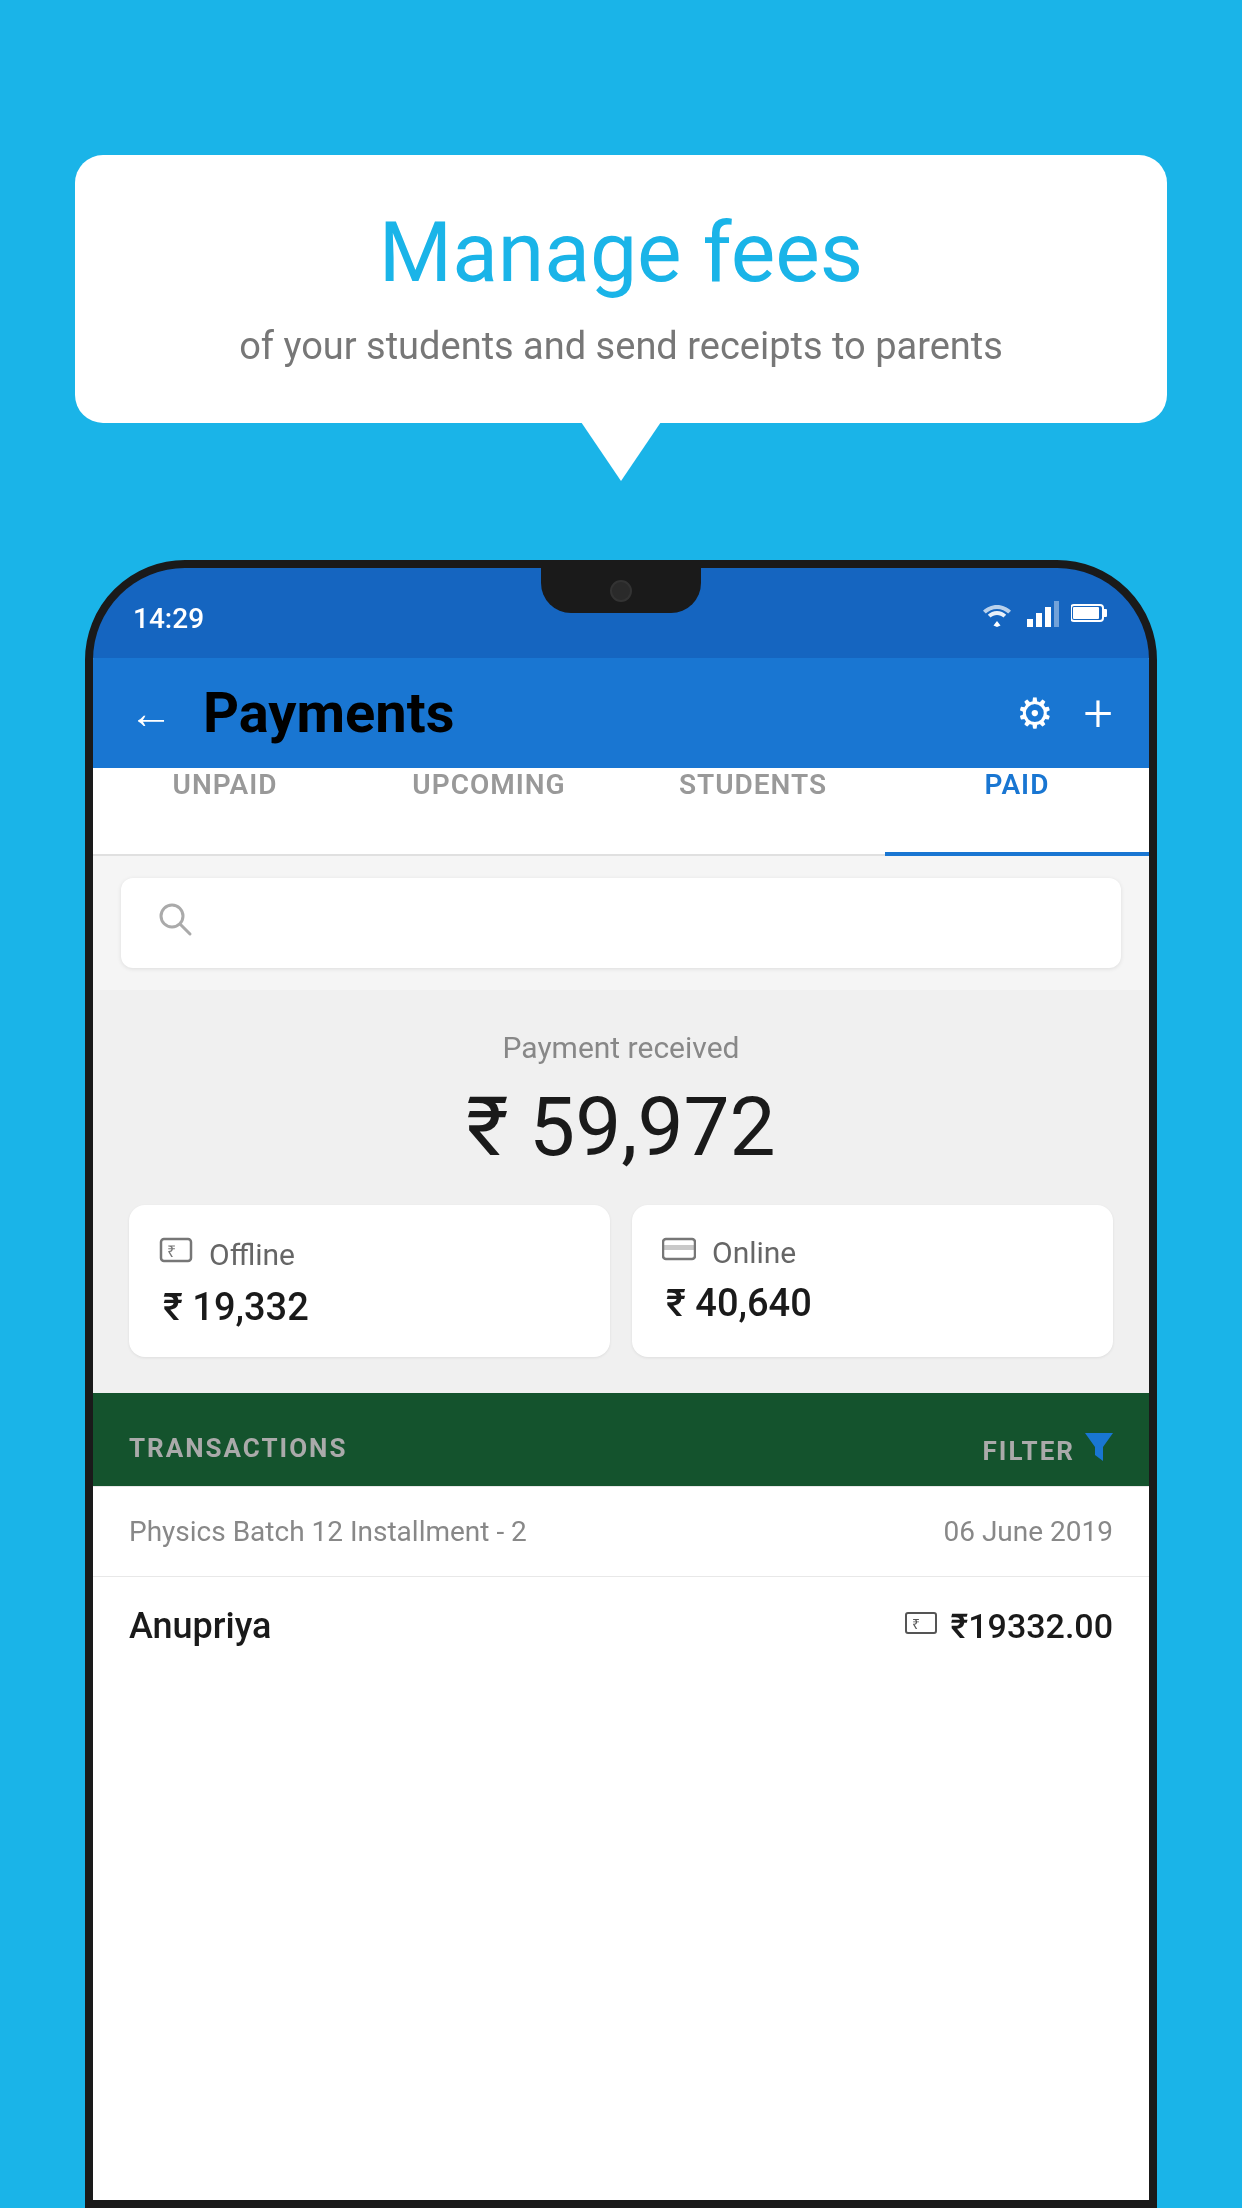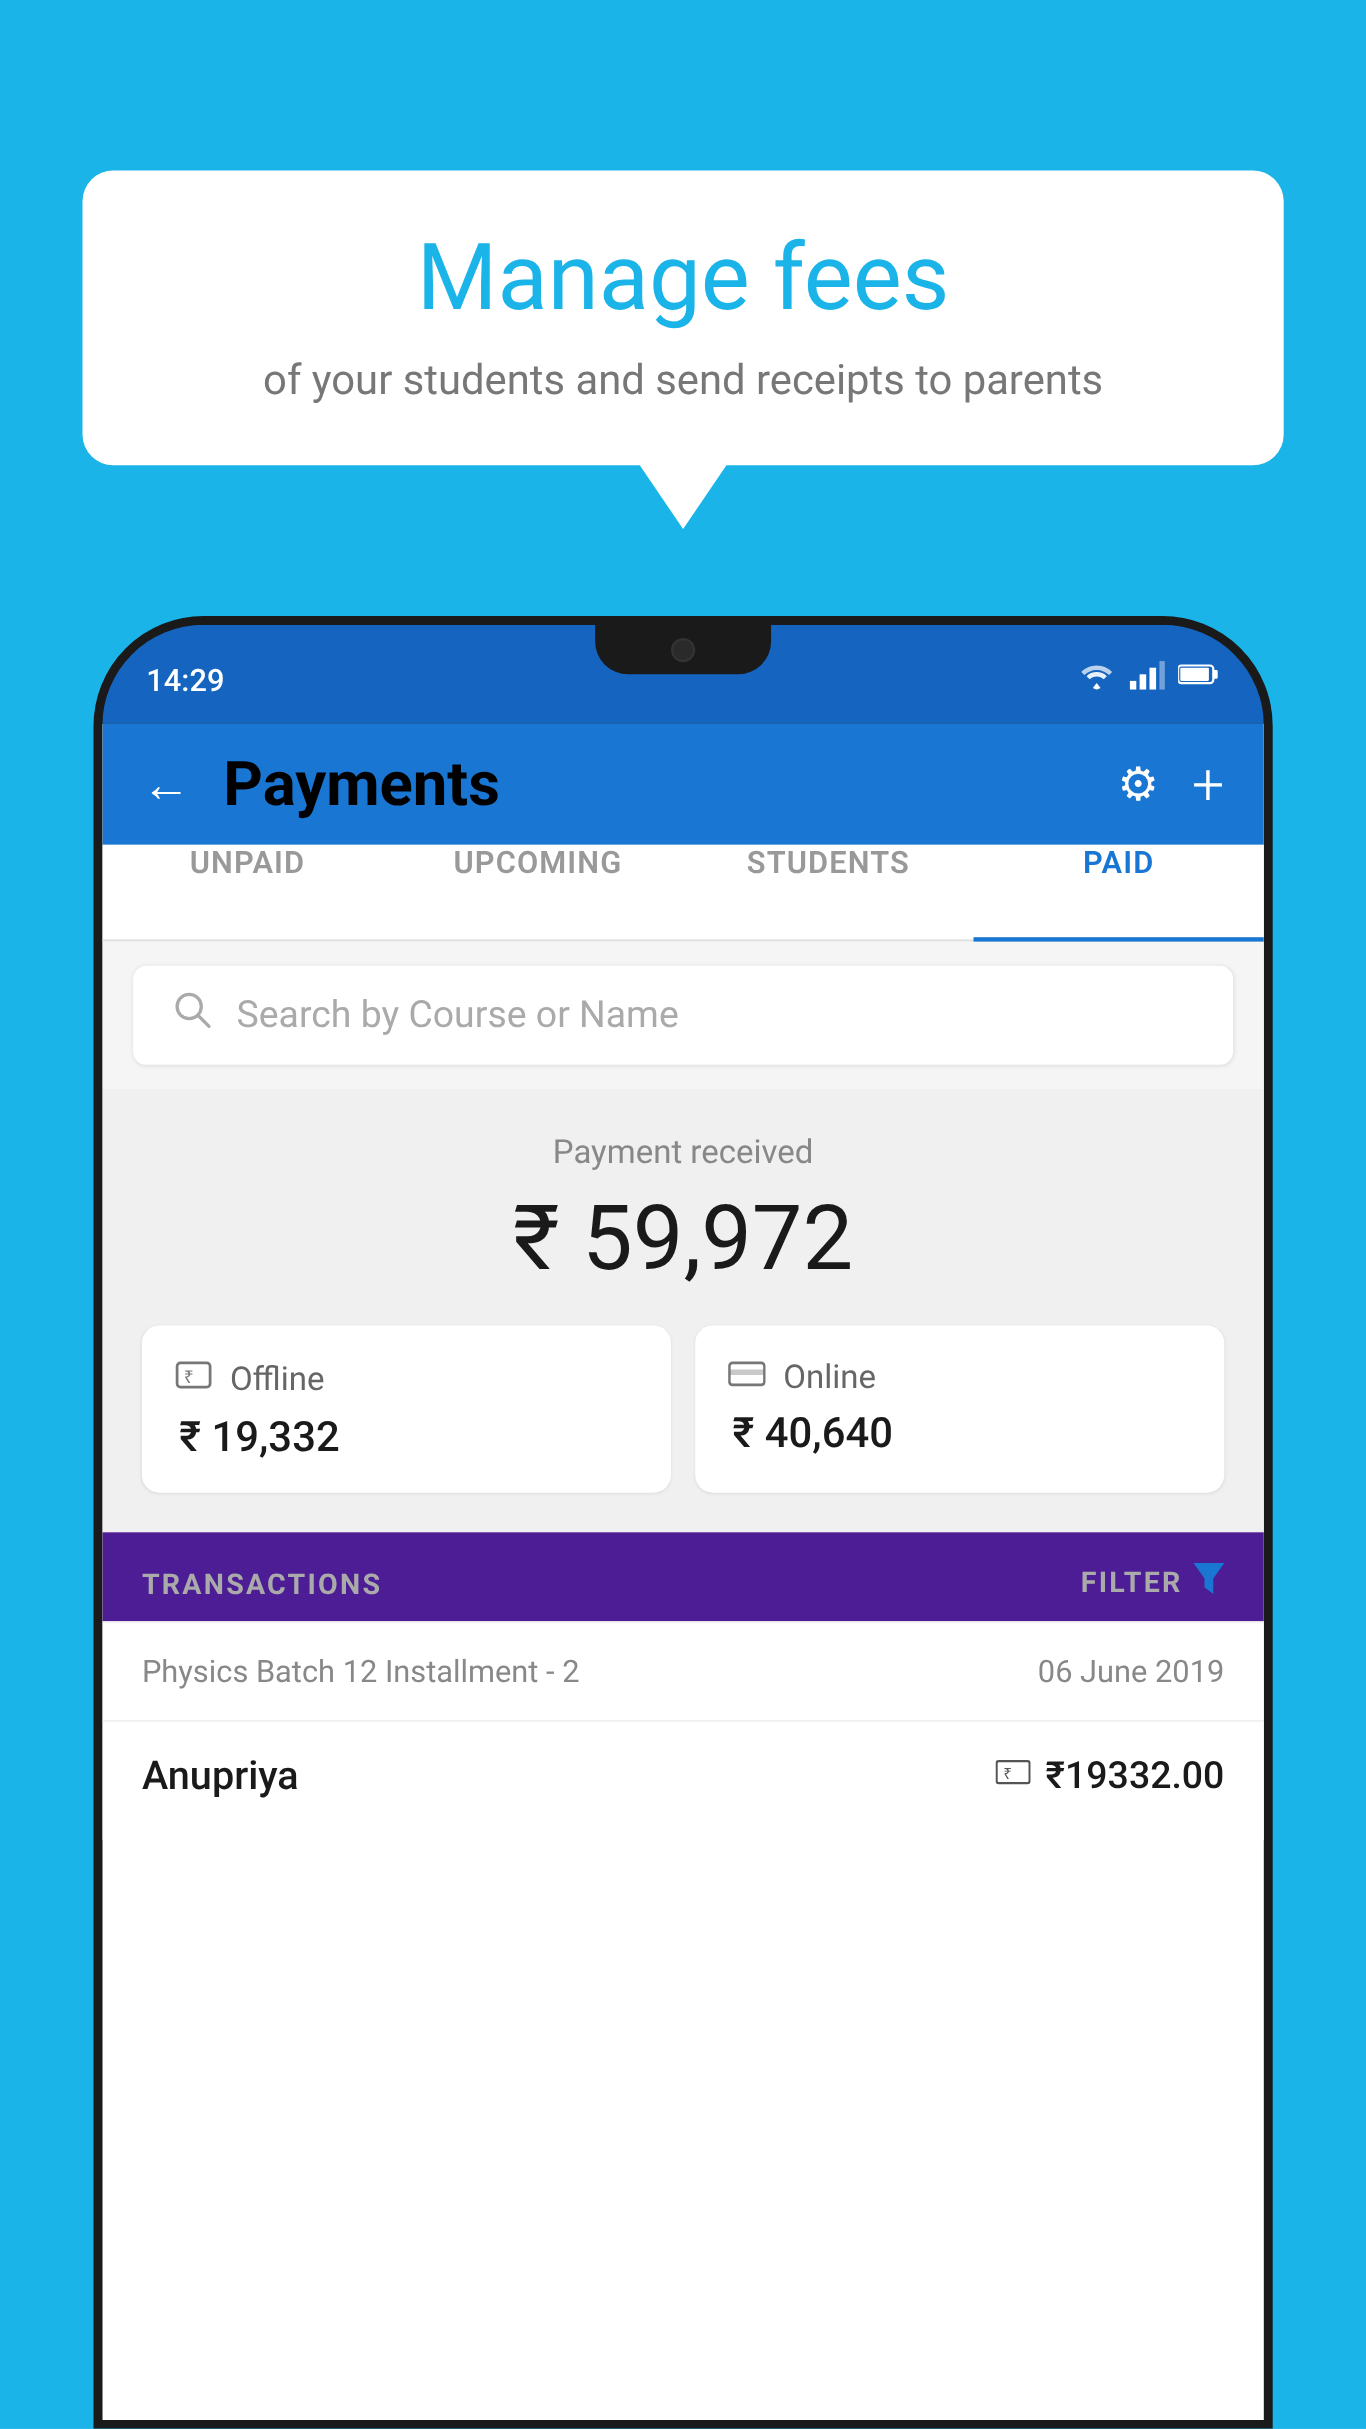--- a/index.html
+++ b/index.html
@@ -270,23 +270,23 @@
       font-size: 38px;
       font-weight: 500;
       color: #1a1a1a;
       padding-left: 4px;
     }
 
     
     .transactions-header {
       display: flex;
       justify-content: space-between;
-      align-items: flex-end;
-      padding: 28px 36px 18px;
-      background: #4c1d95;
+      align-items: flex-start;
+      padding: 40px 36px 18px;
+      background: #14532d;
     }
 
     .transactions-label {
       color: #aaa;
       font-size: 26px;
       font-weight: 700;
       letter-spacing: 2px;
       text-transform: uppercase;
     }
 
@@ -466,21 +466,20 @@
     </div>
 
     <div class="search-container">
       <div class="search-box">
         <span class="search-icon-box">
           <svg width="36" height="36" viewBox="0 0 36 36" fill="none">
             <circle cx="15" cy="15" r="11" stroke="#aaa" stroke-width="3"></circle>
             <line x1="23" y1="23" x2="33" y2="33" stroke="#aaa" stroke-width="3" stroke-linecap="round"></line>
           </svg>
         </span>
-        <span class="search-placeholder">Search by Course or Name</span>
       </div>
     </div>
 
     <div class="payment-received-section">
       <div class="payment-received-label">Payment received</div>
       <div class="payment-received-amount">₹ 59,972</div>
       <div class="payment-cards">
 
         <div class="payment-card">
           <div class="payment-card-header">

